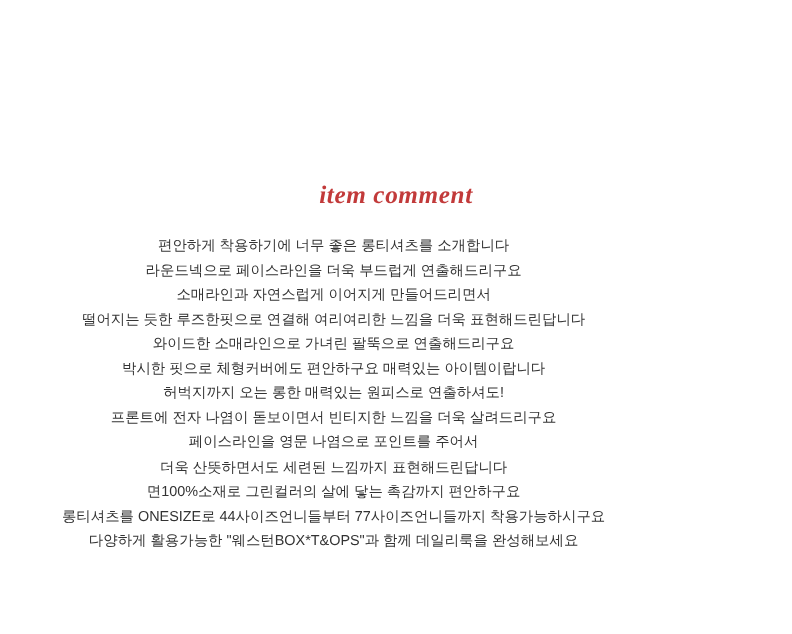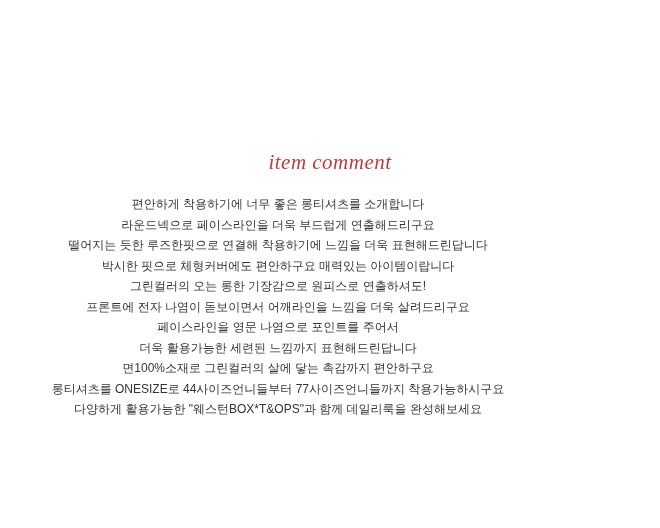--- a/index.html
+++ b/index.html
@@ -20,21 +20,21 @@
     box-sizing: border-box;
   }
   .title {
     position: absolute;
     top: 150px;
     left: 0;
     width: 660px;
     text-align: center;
     font-family: "Liberation Serif", serif;
     font-style: italic;
-    font-weight: normal;
+    font-weight: bold;
     font-size: 21px;
     color: #c23a3a;
     letter-spacing: 0.5px;
   }
   .body-copy {
     position: absolute;
     top: 194px;
     left: 0;
     width: 556px;
     text-align: center;
@@ -50,24 +50,26 @@
 </head>
 <body>
 
 <div class="page">
 
   <div class="title">item comment</div>
 
   <div class="body-copy">
     <span class="line">편안하게 착용하기에 너무 좋은 롱티셔츠를 소개합니다</span>
     <span class="line">라운드넥으로 페이스라인을 더욱 부드럽게 연출해드리구요</span>
-    <span class="line">떨어지는 듯한 루즈한핏으로 연결해 착용하기에 느낌을 더욱 표현해드린답니다</span>
+    <span class="line">소매라인과 자연스럽게 이어지게 만들어드리면서</span>
+    <span class="line">떨어지는 듯한 루즈한핏으로 연결해 여리여리한 느낌을 더욱 표현해드린답니다</span>
+    <span class="line">와이드한 소매라인으로 가녀린 팔뚝으로 연출해드리구요</span>
     <span class="line">박시한 핏으로 체형커버에도 편안하구요 매력있는 아이템이랍니다</span>
-    <span class="line">그린컬러의 오는 롱한 기장감으로 원피스로 연출하셔도!</span>
-    <span class="line">프론트에 전자 나염이 돋보이면서 어깨라인을 느낌을 더욱 살려드리구요</span>
+    <span class="line">허벅지까지 오는 롱한 매력있는 원피스로 연출하셔도!</span>
+    <span class="line">프론트에 전자 나염이 돋보이면서 빈티지한 느낌을 더욱 살려드리구요</span>
     <span class="line">페이스라인을 영문 나염으로 포인트를 주어서</span>
-    <span class="line">더욱 활용가능한 세련된 느낌까지 표현해드린답니다</span>
+    <span class="line">더욱 산뜻하면서도 세련된 느낌까지 표현해드린답니다</span>
     <span class="line">면100%소재로 그린컬러의 살에 닿는 촉감까지 편안하구요</span>
     <span class="line">롱티셔츠를 ONESIZE로 44사이즈언니들부터 77사이즈언니들까지 착용가능하시구요</span>
     <span class="line">다양하게 활용가능한 "웨스턴BOX*T&amp;OPS"과 함께 데일리룩을 완성해보세요</span>
   </div>
 
 </div>
 
 </body></html>

